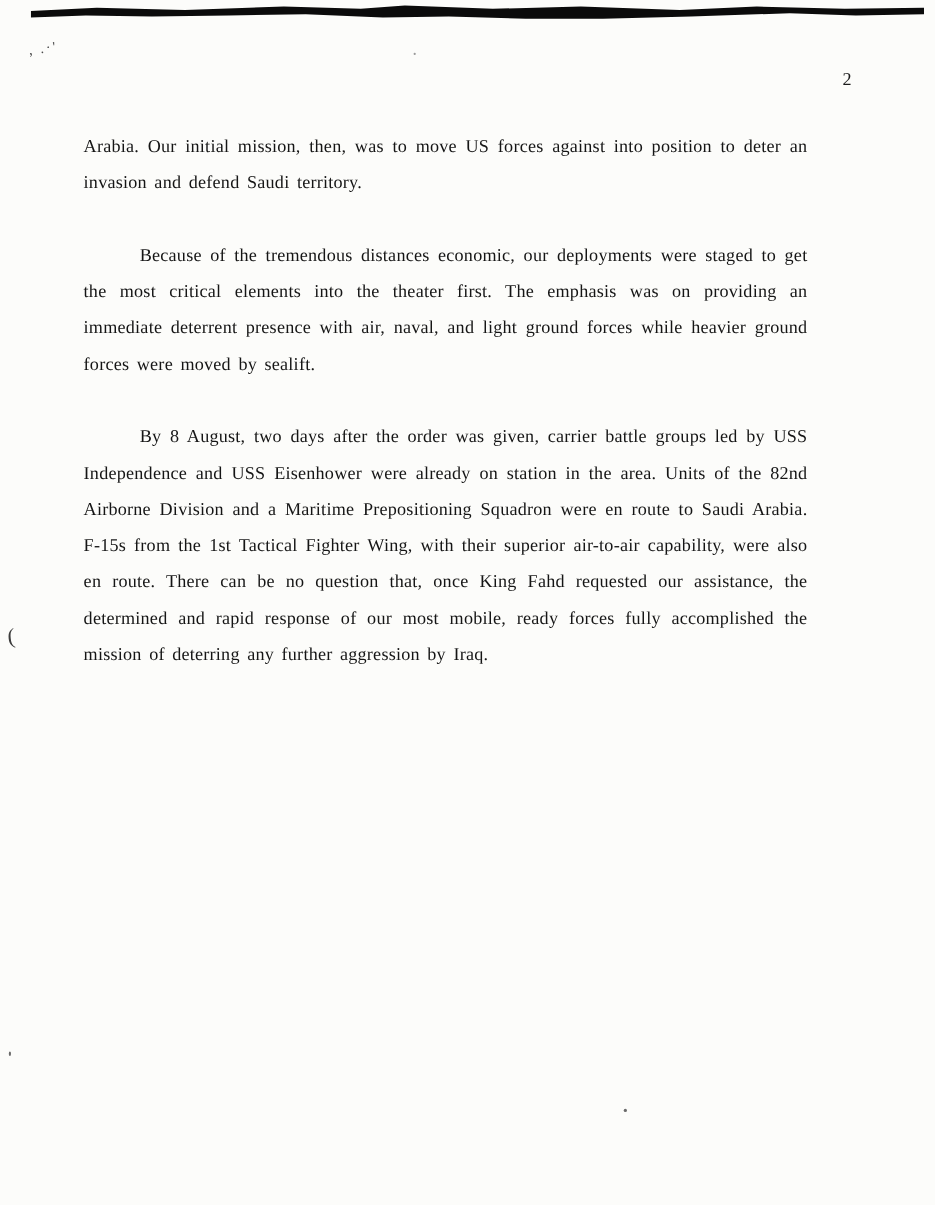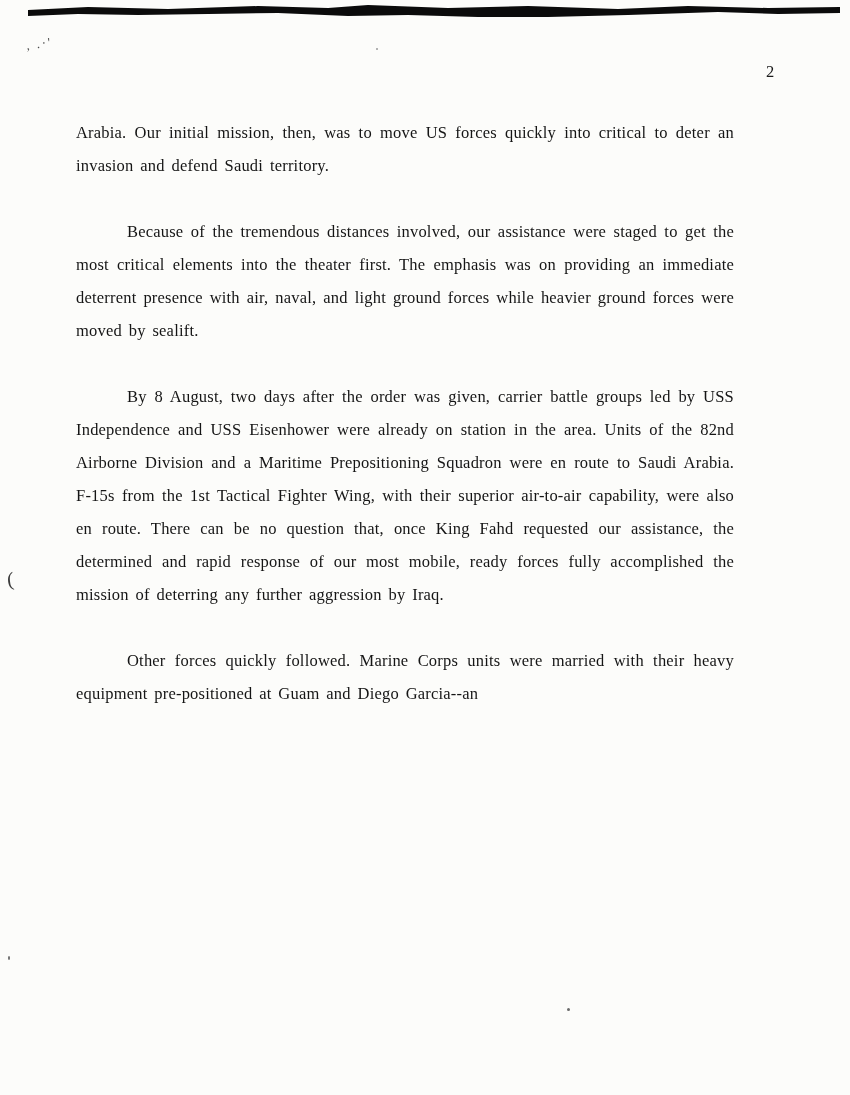--- a/index.html
+++ b/index.html
@@ -88,17 +88,16 @@
 
 <div class="mark-topleft">, .·'</div>
 <div class="mark-paren">(</div>
 <div class="speckle s1"></div>
 <div class="speckle s2"></div>
 <div class="speckle s3"></div>
 
 <div class="page-number">2</div>
 
 <div class="text-block">
-  <p class="para">Arabia.  Our initial mission, then, was to move US forces quickly into critical to deter an invasion and defend Saudi territory.</p>
-  <p class="para indent">Because of the tremendous distances involved, our assistance were staged to get the most critical elements into the theater first.  The emphasis was on providing an immediate deterrent presence with air, naval, and light ground forces while heavier ground forces were moved by sealift.</p>
+  <p class="para">Arabia.  Our initial mission, then, was to move US forces against into position to deter an invasion and defend Saudi territory.</p>
+  <p class="para indent">Because of the tremendous distances economic, our deployments were staged to get the most critical elements into the theater first.  The emphasis was on providing an immediate deterrent presence with air, naval, and light ground forces while heavier ground forces were moved by sealift.</p>
   <p class="para indent">By 8 August, two days after the order was given, carrier battle groups led by USS Independence and USS Eisenhower were already on station in the area.  Units of the 82nd Airborne Division and a Maritime Prepositioning Squadron were en route to Saudi Arabia.  F-15s from the 1st Tactical Fighter Wing, with their superior air-to-air capability, were also en route.  There can be no question that, once King Fahd requested our assistance, the determined and rapid response of our most mobile, ready forces fully accomplished the mission of deterring any further aggression by Iraq.</p>
-  <p class="para indent">Other forces quickly followed.  Marine Corps units were married with their heavy equipment pre-positioned at Guam and Diego Garcia--an</p>
 </div>
 
 </body></html>

